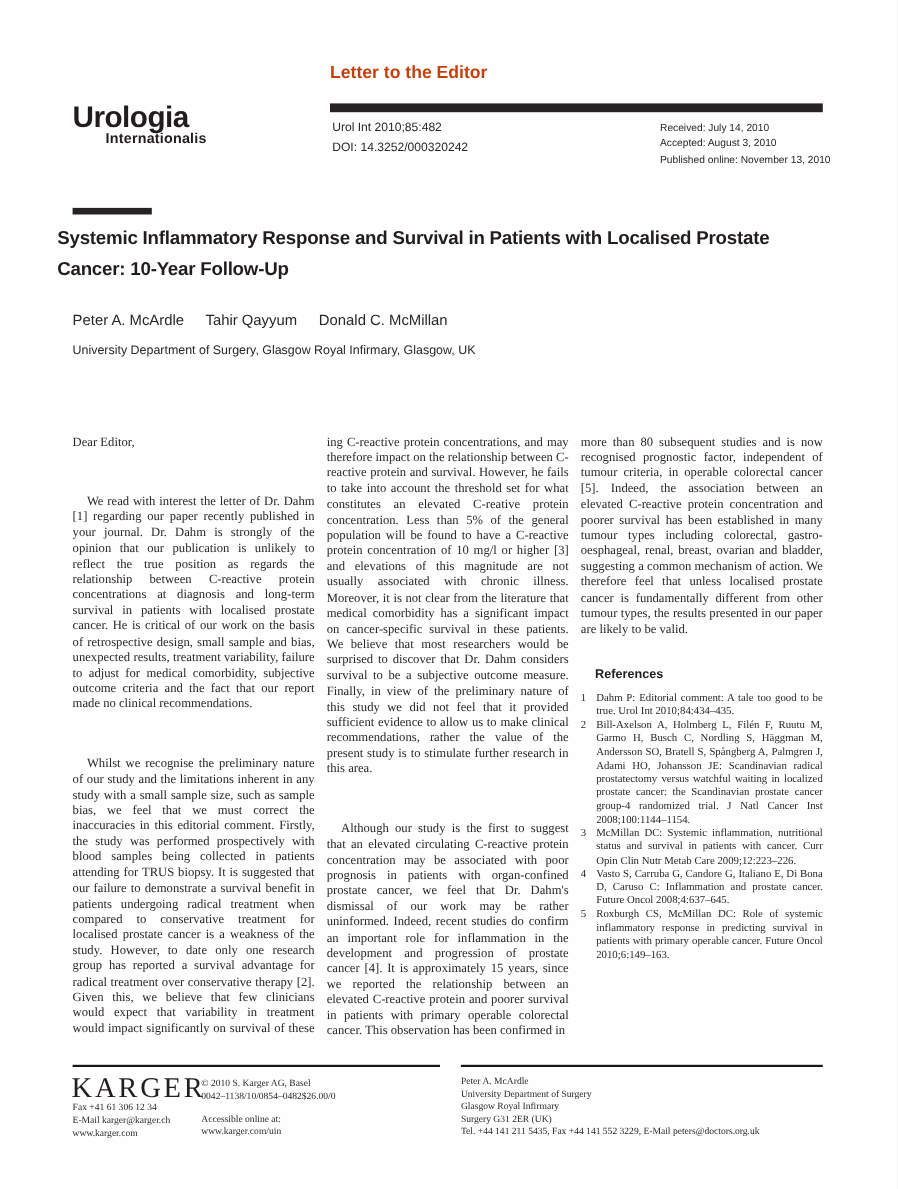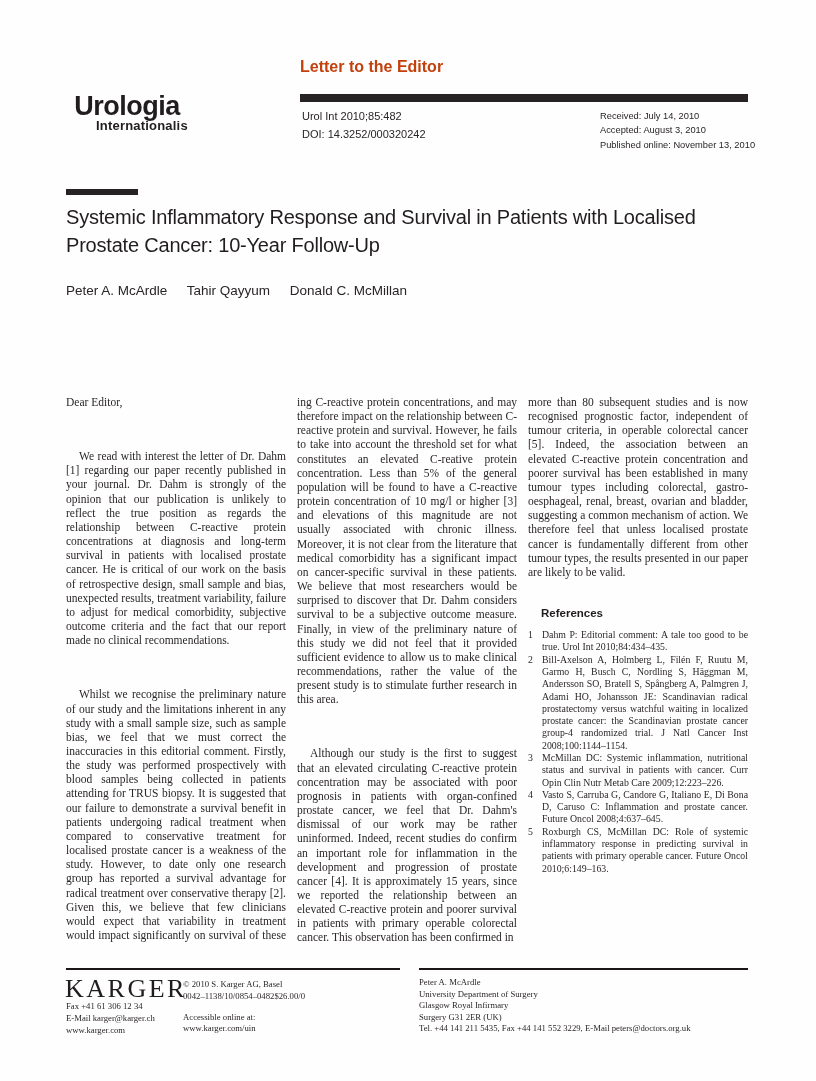--- a/index.html
+++ b/index.html
@@ -12,21 +12,21 @@
     font-family: "Liberation Sans", sans-serif;
     color: #242021;
     overflow: hidden;
     margin: 0 auto;
   }
 
   
   .logo-block { position: absolute; left: 66px; top: 92px; }
   .logo-name {
     font-size: 27px; font-weight: bold; letter-spacing: -0.5px;
-    color: #211d1e; line-height: 28px; text-align: center;
+    color: #211d1e; line-height: 28px;
   }
   .logo-subname {
     font-size: 13px; font-weight: bold; color: #211d1e;
     padding-left: 30px; margin-top: -2px; letter-spacing: 0.2px;
   }
   .section-label {
     position: absolute; left: 300px; top: 58px;
     font-size: 16px; font-weight: bold; color: #c2410c;
   }
   .head-bar {
@@ -41,22 +41,22 @@
     position: absolute; left: 600px; top: 109px;
     font-size: 9.3px; line-height: 14.4px; color: #2a2526;
   }
 
   
   .title-rule {
     position: absolute; left: 66px; top: 189px;
     width: 72px; height: 6px; background: #272223;
   }
   .article-title {
-    position: absolute; left: 66px; top: 203px;
-    width: 650px; font-size: 20px; font-weight: normal;
+    position: absolute; left: 52px; top: 203px;
+    width: 650px; font-size: 17px; font-weight: bold;
     line-height: 28px; letter-spacing: -0.2px; color: #211d1e;
   }
   .authors {
     position: absolute; left: 66px; top: 283px;
     font-size: 13.5px; color: #2a2526;
   }
   .authors span { margin-right: 16px; }
   .affiliation {
     position: absolute; left: 66px; top: 313px;
     font-size: 11.3px; color: #2a2526;
@@ -142,20 +142,21 @@
 
   <div class="title-rule"></div>
   <h1 class="article-title">Systemic Inflammatory Response and Survival in Patients with Localised Prostate Cancer: 10-Year Follow-Up</h1>
 
   <div class="authors">
     <span>Peter A. McArdle</span>
     <span>Tahir Qayyum</span>
     <span>Donald C. McMillan</span>
   </div>
 
+  <div class="affiliation">University Department of Surgery, Glasgow Royal Infirmary, Glasgow, UK</div>
 
   <div class="body-columns">
     <div class="col">
       <p>Dear Editor,</p>
       <p class="indent">We read with interest the letter of Dr. Dahm [1] regarding our paper recently published in your journal. Dr. Dahm is strongly of the opinion that our publication is unlikely to reflect the true position as regards the relationship between C-reactive protein concentrations at diagnosis and long-term survival in patients with localised prostate cancer. He is critical of our work on the basis of retrospective design, small sample and bias, unexpected results, treatment variability, failure to adjust for medical comorbidity, subjective outcome criteria and the fact that our report made no clinical recommendations.</p>
       <p class="indent">Whilst we recognise the preliminary nature of our study and the limitations inherent in any study with a small sample size, such as sample bias, we feel that we must correct the inaccuracies in this editorial comment. Firstly, the study was performed prospectively with blood samples being collected in patients attending for TRUS biopsy. It is suggested that our failure to demonstrate a survival benefit in patients undergoing radical treatment when compared to conservative treatment for localised prostate cancer is a weakness of the study. However, to date only one research group has reported a survival advantage for radical treatment over conservative therapy [2]. Given this, we believe that few clinicians would expect that variability in treatment would impact significantly on survival of these patients over the period of study. Dr. Dahm suggests that medical comorbidity such as cardiovascular disease may have a significant effect on circulat-</p>
     </div>
     <div class="col">
       <p>ing C-reactive protein concentrations, and may therefore impact on the relationship between C-reactive protein and survival. However, he fails to take into account the threshold set for what constitutes an elevated C-reative protein concentration. Less than 5% of the general population will be found to have a C-reactive protein concentration of 10 mg/l or higher [3] and elevations of this magnitude are not usually associated with chronic illness. Moreover, it is not clear from the literature that medical comorbidity has a significant impact on cancer-specific survival in these patients. We believe that most researchers would be surprised to discover that Dr. Dahm considers survival to be a subjective outcome measure. Finally, in view of the preliminary nature of this study we did not feel that it provided sufficient evidence to allow us to make clinical recommendations, rather the value of the present study is to stimulate further research in this area.</p>
       <p class="indent">Although our study is the first to suggest that an elevated circulating C-reactive protein concentration may be associated with poor prognosis in patients with organ-confined prostate cancer, we feel that Dr. Dahm's dismissal of our work may be rather uninformed. Indeed, recent studies do confirm an important role for inflammation in the development and progression of prostate cancer [4]. It is approximately 15 years, since we reported the relationship between an elevated C-reactive protein and poorer survival in patients with primary operable colorectal cancer. This observation has been confirmed in</p>

